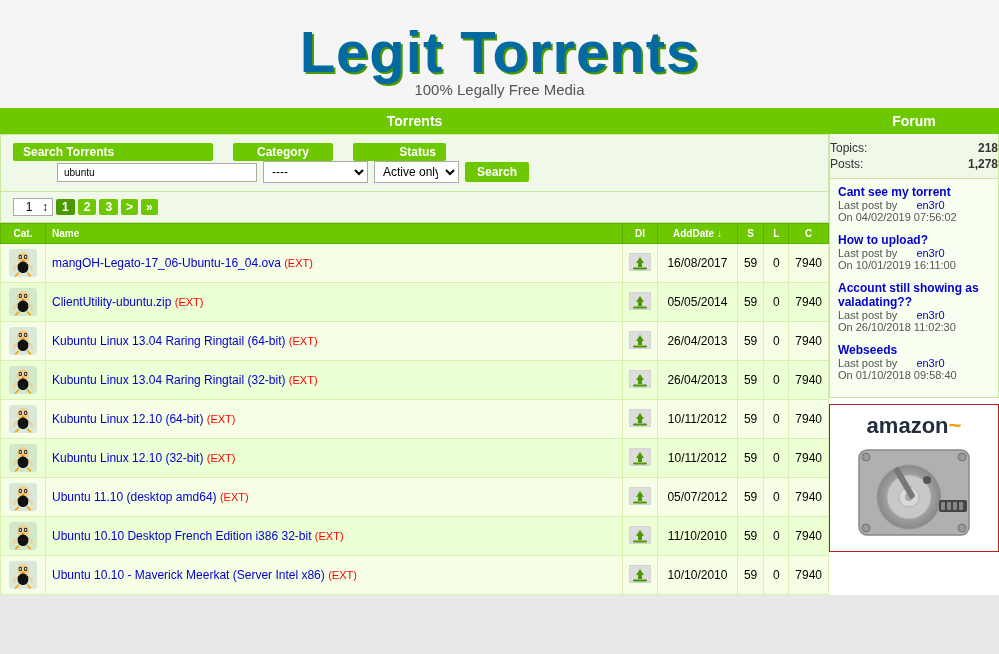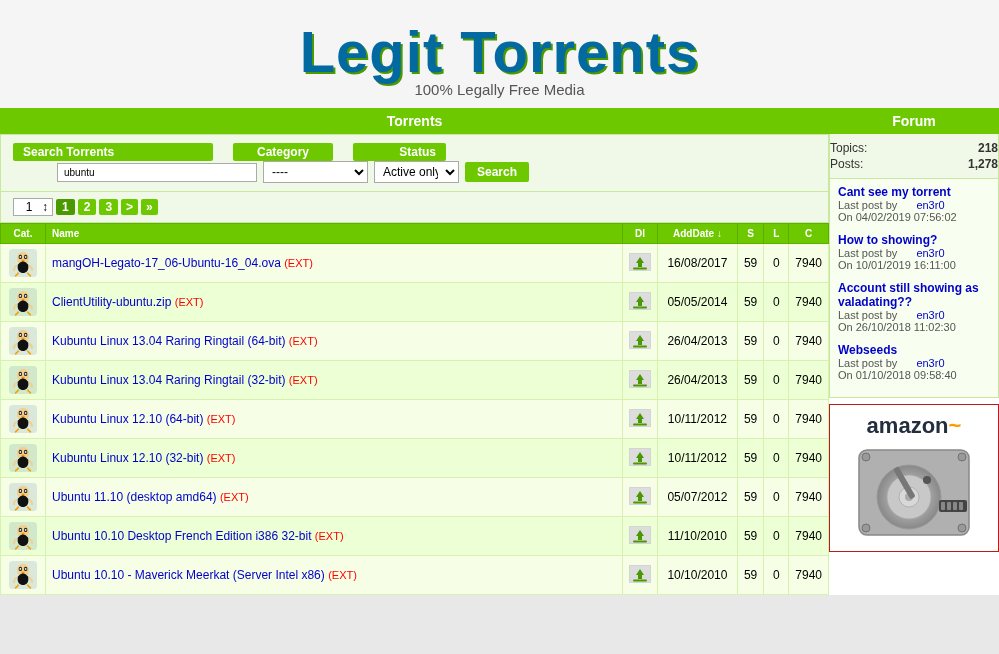--- a/index.html
+++ b/index.html
@@ -696,21 +696,21 @@
 
     <div class="forum-topics" id="forum-topics-container">
     <div class="forum-topic">
       <a href="#" class="forum-topic-title">Cant see my torrent</a>
       <div class="forum-topic-meta">
         Last post by <a href="#">en3r0</a>
         <br>On 04/02/2019 07:56:02
       </div>
     </div>
         <div class="forum-topic">
-      <a href="#" class="forum-topic-title">How to showing?</a>
+      <a href="#" class="forum-topic-title">How to upload?</a>
       <div class="forum-topic-meta">
         Last post by <a href="#">en3r0</a>
         <br>On 10/01/2019 16:11:00
       </div>
     </div>
         <div class="forum-topic">
       <a href="#" class="forum-topic-title">Account still showing as valadating??</a>
       <div class="forum-topic-meta">
         Last post by <a href="#">en3r0</a>
         <br>On 26/10/2018 11:02:30

